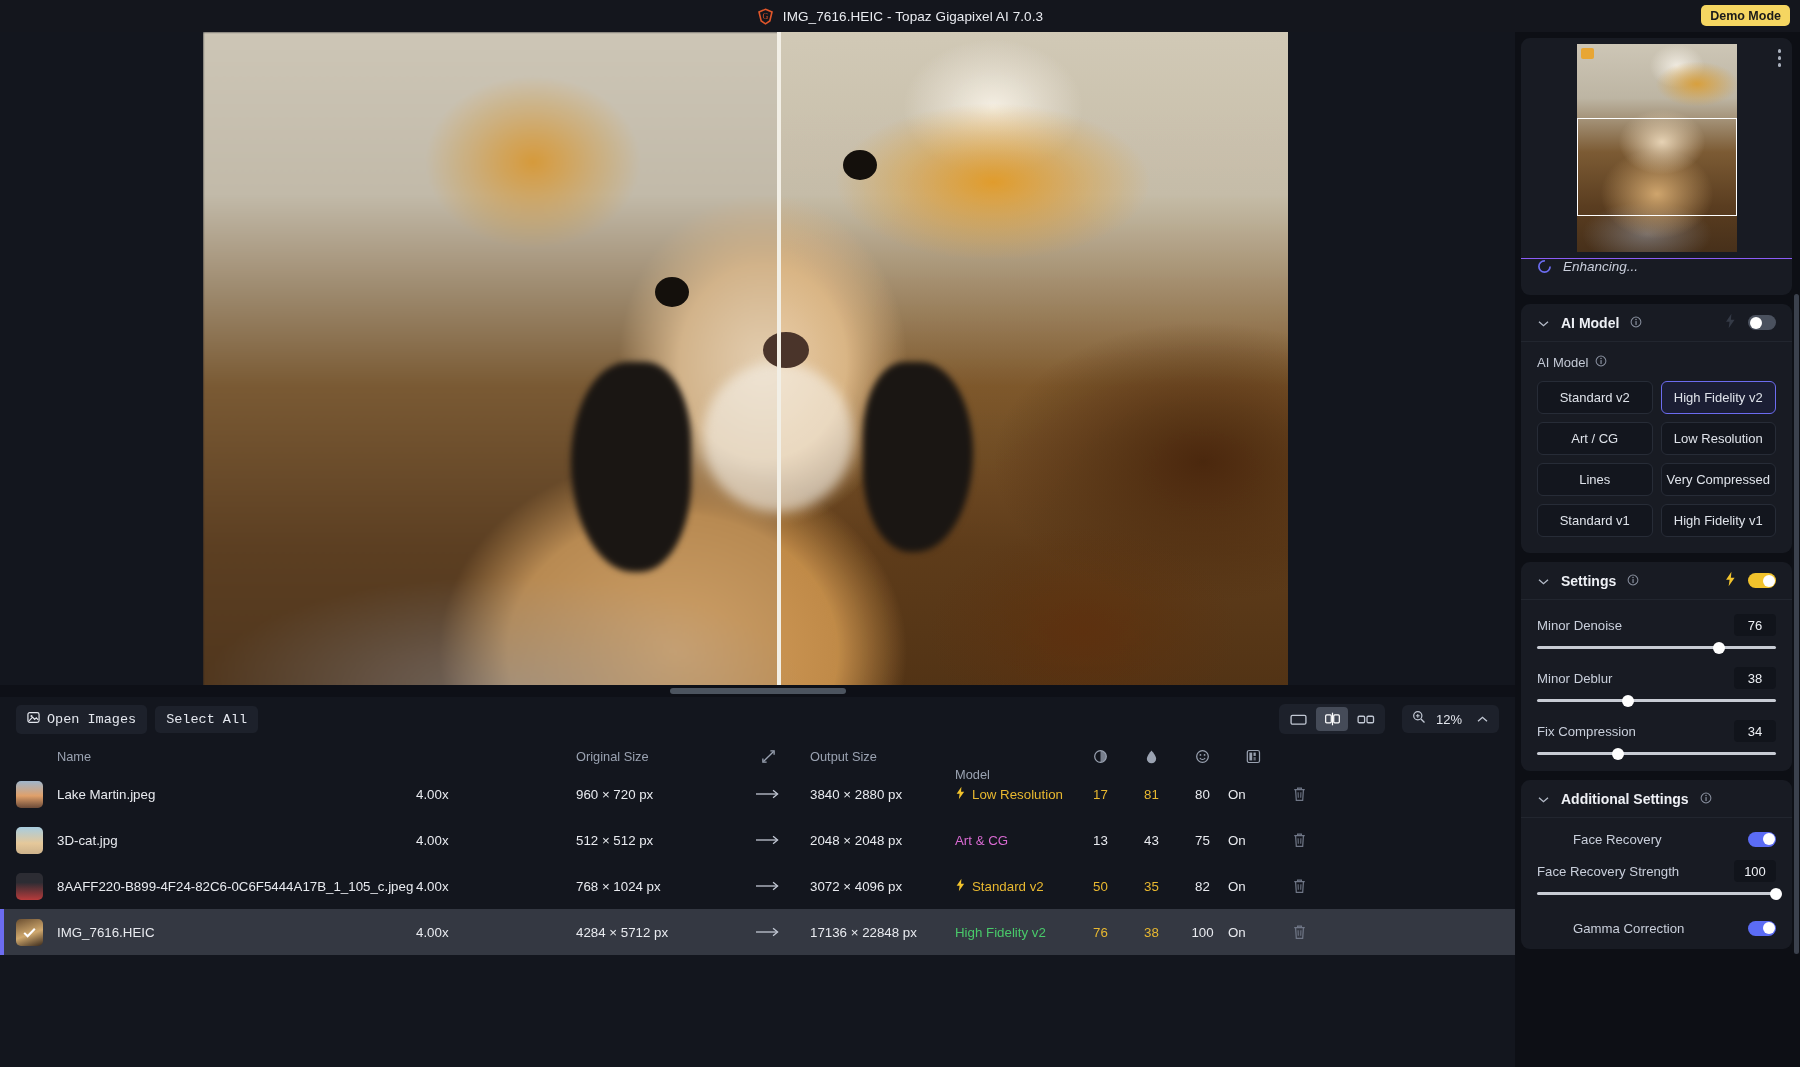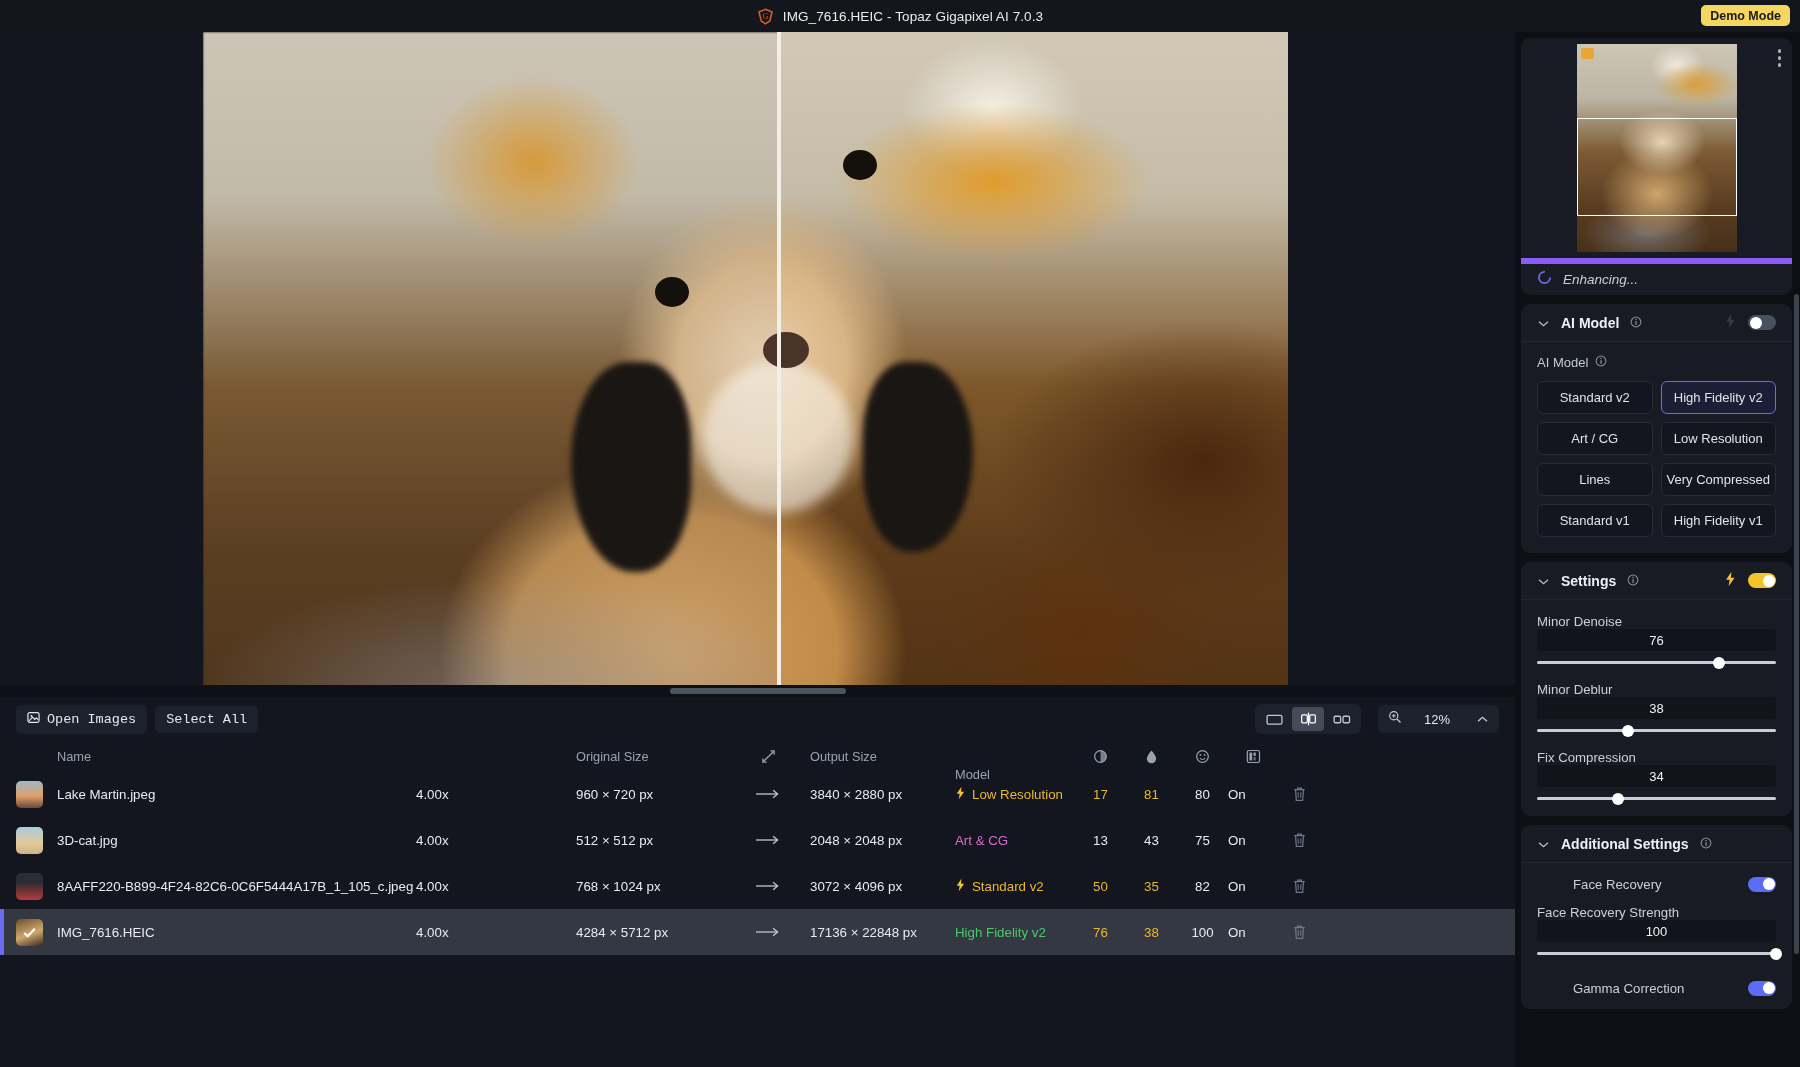--- a/index.html
+++ b/index.html
@@ -103,21 +103,21 @@
     padding: 6px 11px; display: flex; align-items: center; gap: 7px; cursor: pointer;
   }
   .tb-spacer { flex: 1; }
   #view-modes { display: flex; background: #1d212b; border-radius: 6px; padding: 3px; gap: 2px; }
   .vm-btn {
     width: 32px; height: 24px; border-radius: 4px; cursor: pointer;
     display: flex; align-items: center; justify-content: center; background: transparent;
   }
   .vm-btn.active { background: #454b58; }
   #zoom-ctl {
-    display: flex; align-items: center; gap: 22px; background: #1d212b;
+    display: flex; align-items: center; gap: 10px; background: #1d212b;
     border-radius: 6px; padding: 5px 10px; margin-left: 9px; cursor: pointer;
   }
   #zoom-value { font-size: 13px; color: #e4e7ee; min-width: 30px; }
 
   #table-head {
     display: flex; align-items: center; height: 30px; flex: 0 0 30px;
     font-size: 12.8px; color: #9aa2b1; padding: 0 16px;
   }
   .th-name { width: 560px; padding-left: 41px; }
   .th-orig { width: 150px; }
@@ -197,22 +197,22 @@
   #preview-badge {
     position: absolute; left: 4px; top: 4px; width: 13px; height: 11px;
     background: #e8a634; border-radius: 2px;
   }
   #preview-menu {
     position: absolute; right: 11px; top: 11px; cursor: pointer;
     display: flex; flex-direction: column; gap: 3.5px; align-items: center;
   }
   #preview-menu i { width: 3.5px; height: 3.5px; border-radius: 50%; background: #aab1bd; display: block; }
   #status-bar {
-    flex: 0 0 37px; border-top: 6px solid #8b5cf6;
-    display: flex; align-items: center; gap: 11px; padding: 0 16px;
+    flex: 0 0 37px; border-top: 1px solid #8b5cf6;
+    display: flex; gap: 11px; padding: 0 16px;
   }
   #status-text { font-size: 13.5px; font-style: italic; color: #c9cedb; }
 
   .sec-head {
     height: 38px; display: flex; align-items: center; padding: 0 16px; gap: 11px;
     border-bottom: 1px solid #22262f; cursor: pointer;
   }
   .sec-title { font-size: 14px; font-weight: bold; color: #eef0f5; }
   .sec-spacer { flex: 1; }
   .toggle {
@@ -233,21 +233,21 @@
   .model-btn {
     background: #13161e; border: 1px solid #272c37; border-radius: 6px;
     height: 33px; display: flex; align-items: center; justify-content: center;
     font-size: 13px; color: #dfe3ea; cursor: pointer; font-family: inherit;
   }
   .model-btn.selected { border-color: #6c6cf0; background: #1b1e34; }
 
   #settings-card .sec-body { padding: 14px 16px 12px; }
   .slider-row { margin-bottom: 18px; }
   .slider-row:last-child { margin-bottom: 4px; }
-  .sl-top { display: flex; margin-bottom: 10px; flex-direction: column; }
+  .sl-top { display: flex; align-items: center; margin-bottom: 10px; }
   .sl-name { font-size: 13.2px; color: #c9cfdb; flex: 1; }
   .sl-val {
     background: #11141b; border-radius: 4px; min-width: 42px; height: 22px;
     display: flex; align-items: center; justify-content: center;
     font-size: 13px; color: #eef0f5; padding: 0 8px;
   }
   .sl-track { height: 3px; background: #c8ccd4; border-radius: 2px; position: relative; }
   .sl-knob {
     position: absolute; top: -4.5px; width: 12px; height: 12px;
     border-radius: 50%; background: #fff; transform: translateX(-6px);

